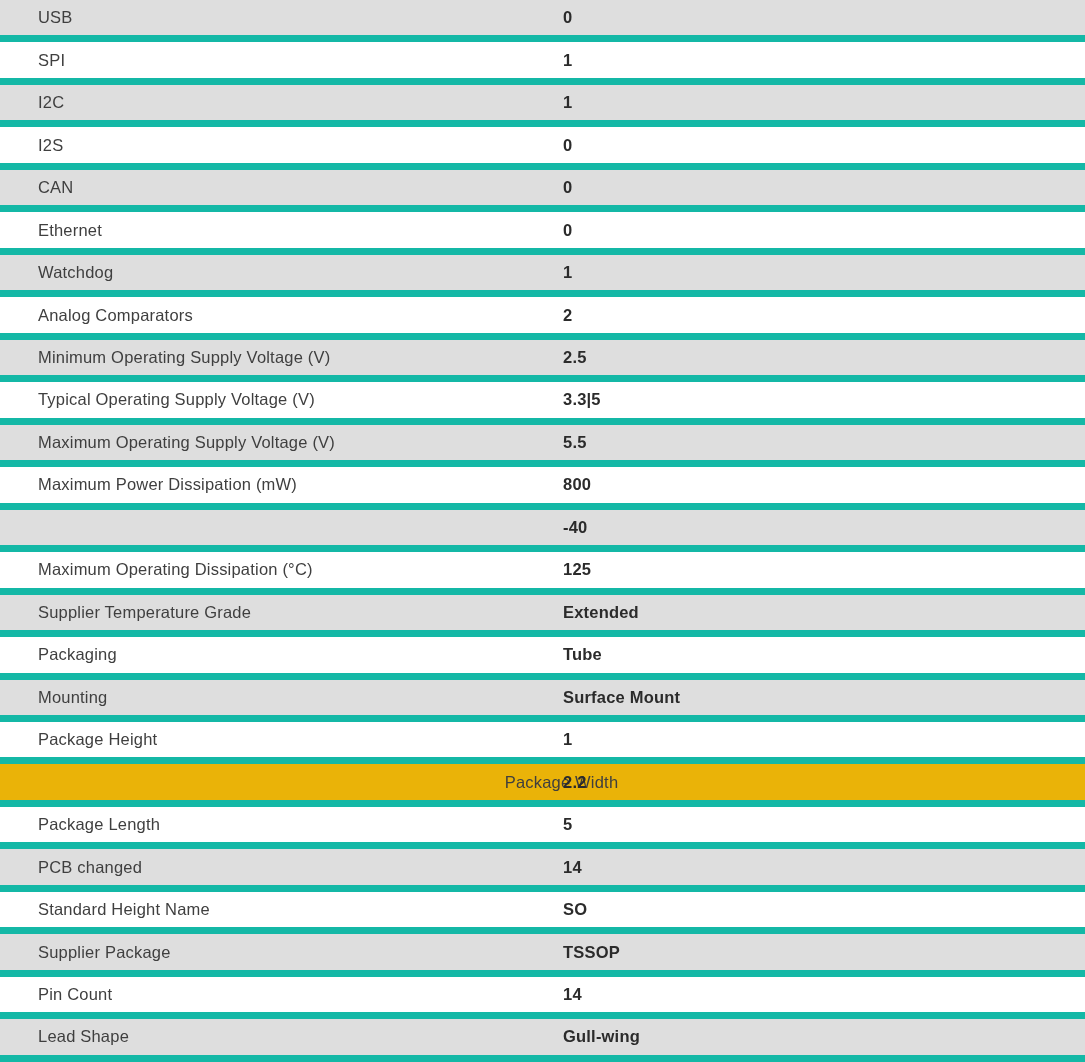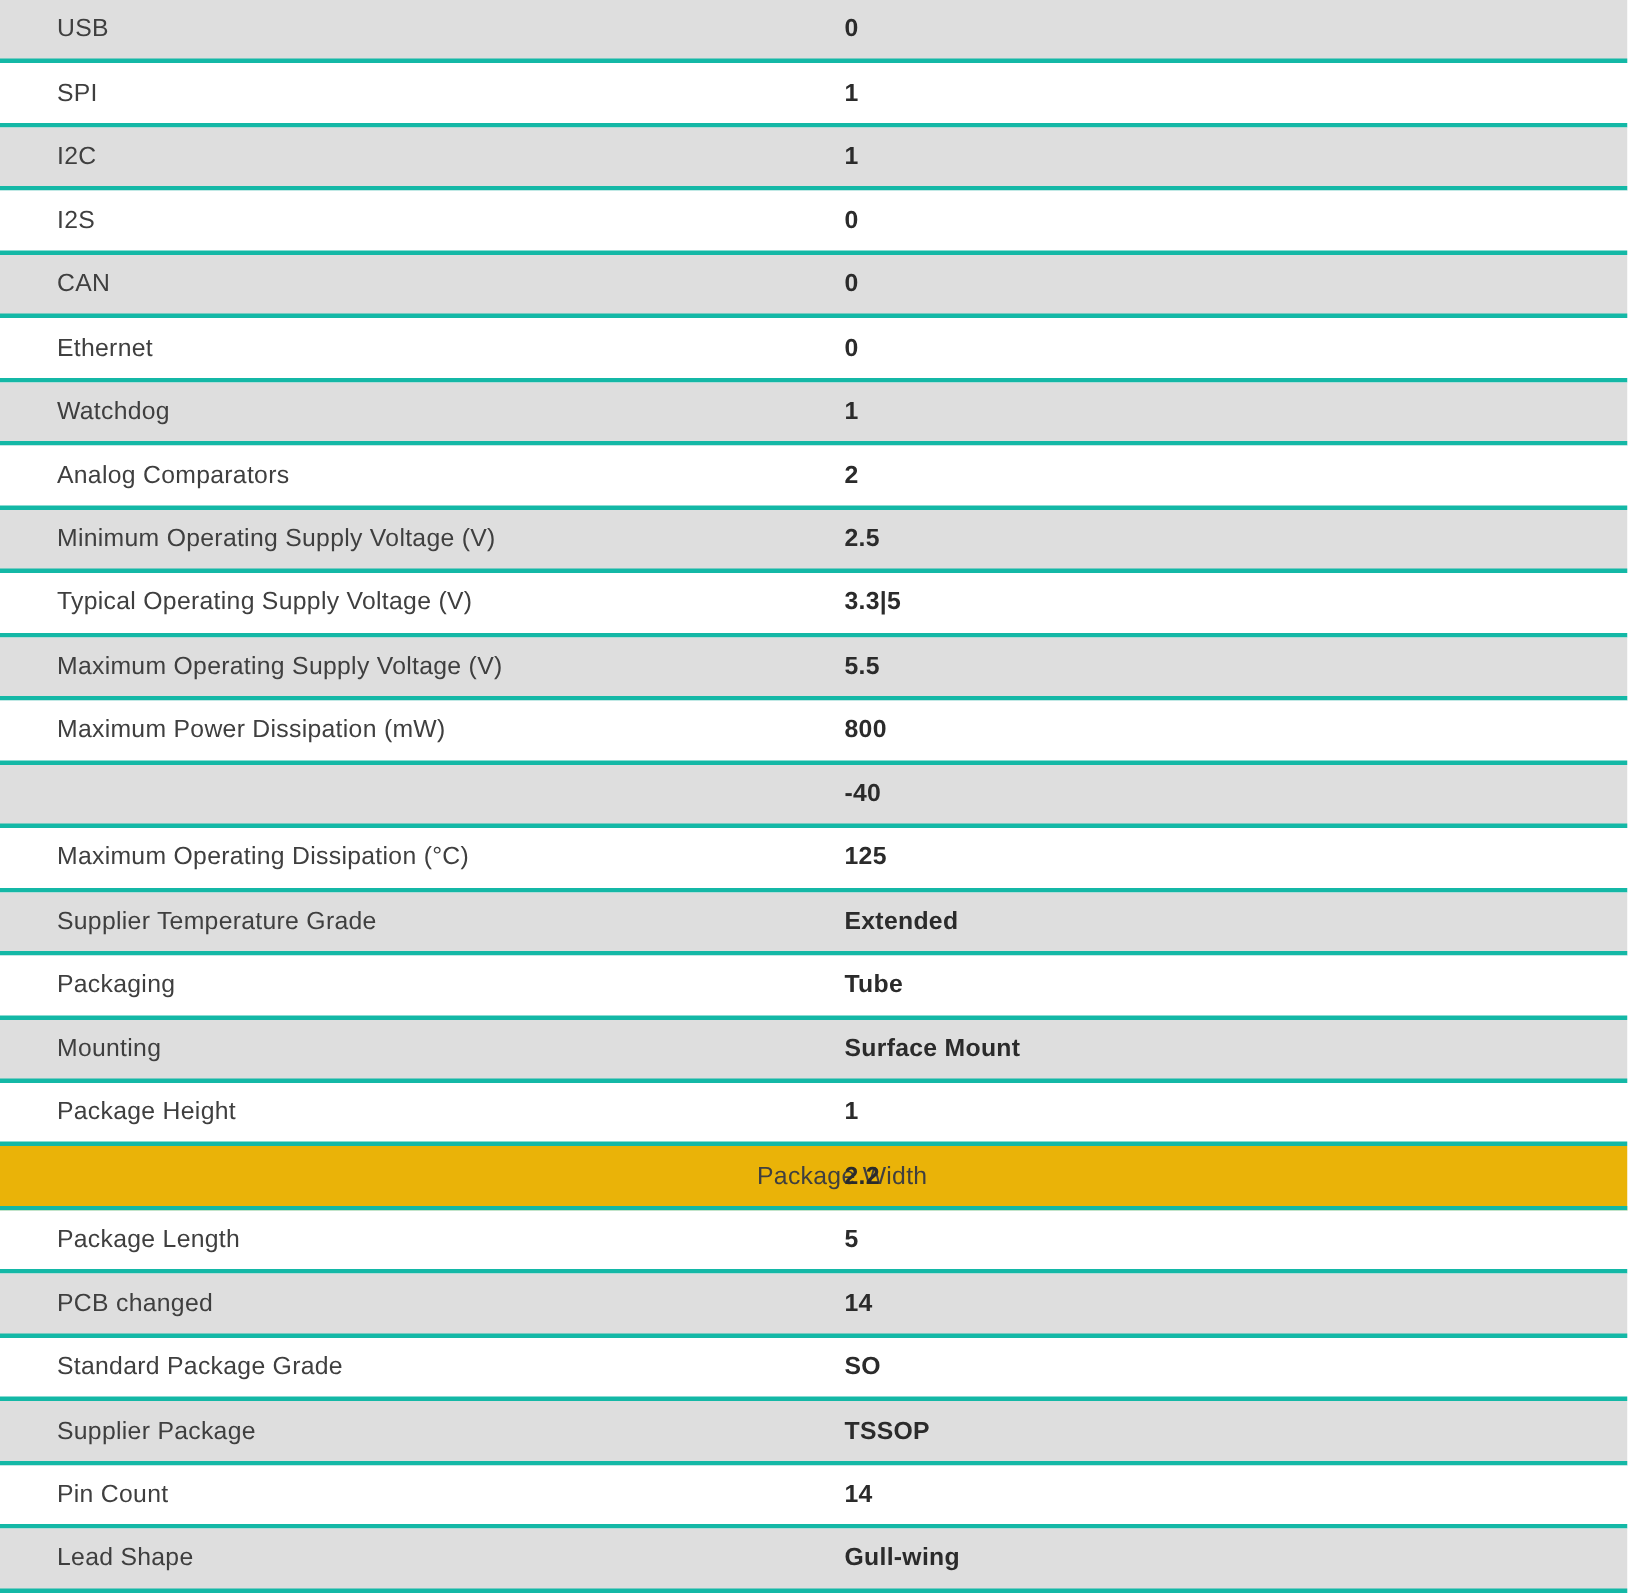--- a/index.html
+++ b/index.html
@@ -11,21 +11,21 @@
     overflow: hidden;
     font-family: "Liberation Sans", "DejaVu Sans", sans-serif;
   }
   #spec-table {
     width: 1085px;
   }
   .spec-row {
     position: relative;
     box-sizing: border-box;
     height: 42.48px;
-    border-bottom: 3px solid #14b8a6;
+    border-bottom: 7px solid #14b8a6;
     display: flex;
     align-items: center;
     background: #ffffff;
   }
   .spec-row.alt {
     background: #dedede;
   }
   .spec-label {
     padding-left: 38px;
     font-size: 16.5px;
@@ -124,21 +124,21 @@
     </div>
     <div class="spec-row">
       <span class="spec-label" style="color: rgb(63, 63, 63);">Package Length</span>
       <span class="spec-value" style="color: rgb(43, 43, 43);">5</span>
     </div>
     <div class="spec-row alt" style="background: rgb(222, 222, 222);">
       <span class="spec-label" style="color: rgb(63, 63, 63);">PCB changed</span>
       <span class="spec-value" style="color: rgb(43, 43, 43);">14</span>
     </div>
     <div class="spec-row">
-      <span class="spec-label" style="color: rgb(63, 63, 63);">Standard Package Grade</span>
+      <span class="spec-label" style="color: rgb(63, 63, 63);">Standard Height Name</span>
       <span class="spec-value" style="color: rgb(43, 43, 43);">SO</span>
     </div>
     <div class="spec-row alt" style="background: rgb(222, 222, 222);">
       <span class="spec-label" style="color: rgb(63, 63, 63);">Supplier Package</span>
       <span class="spec-value" style="color: rgb(43, 43, 43);">TSSOP</span>
     </div>
     <div class="spec-row">
       <span class="spec-label" style="color: rgb(63, 63, 63);">Pin Count</span>
       <span class="spec-value" style="color: rgb(43, 43, 43);">14</span>
     </div>

